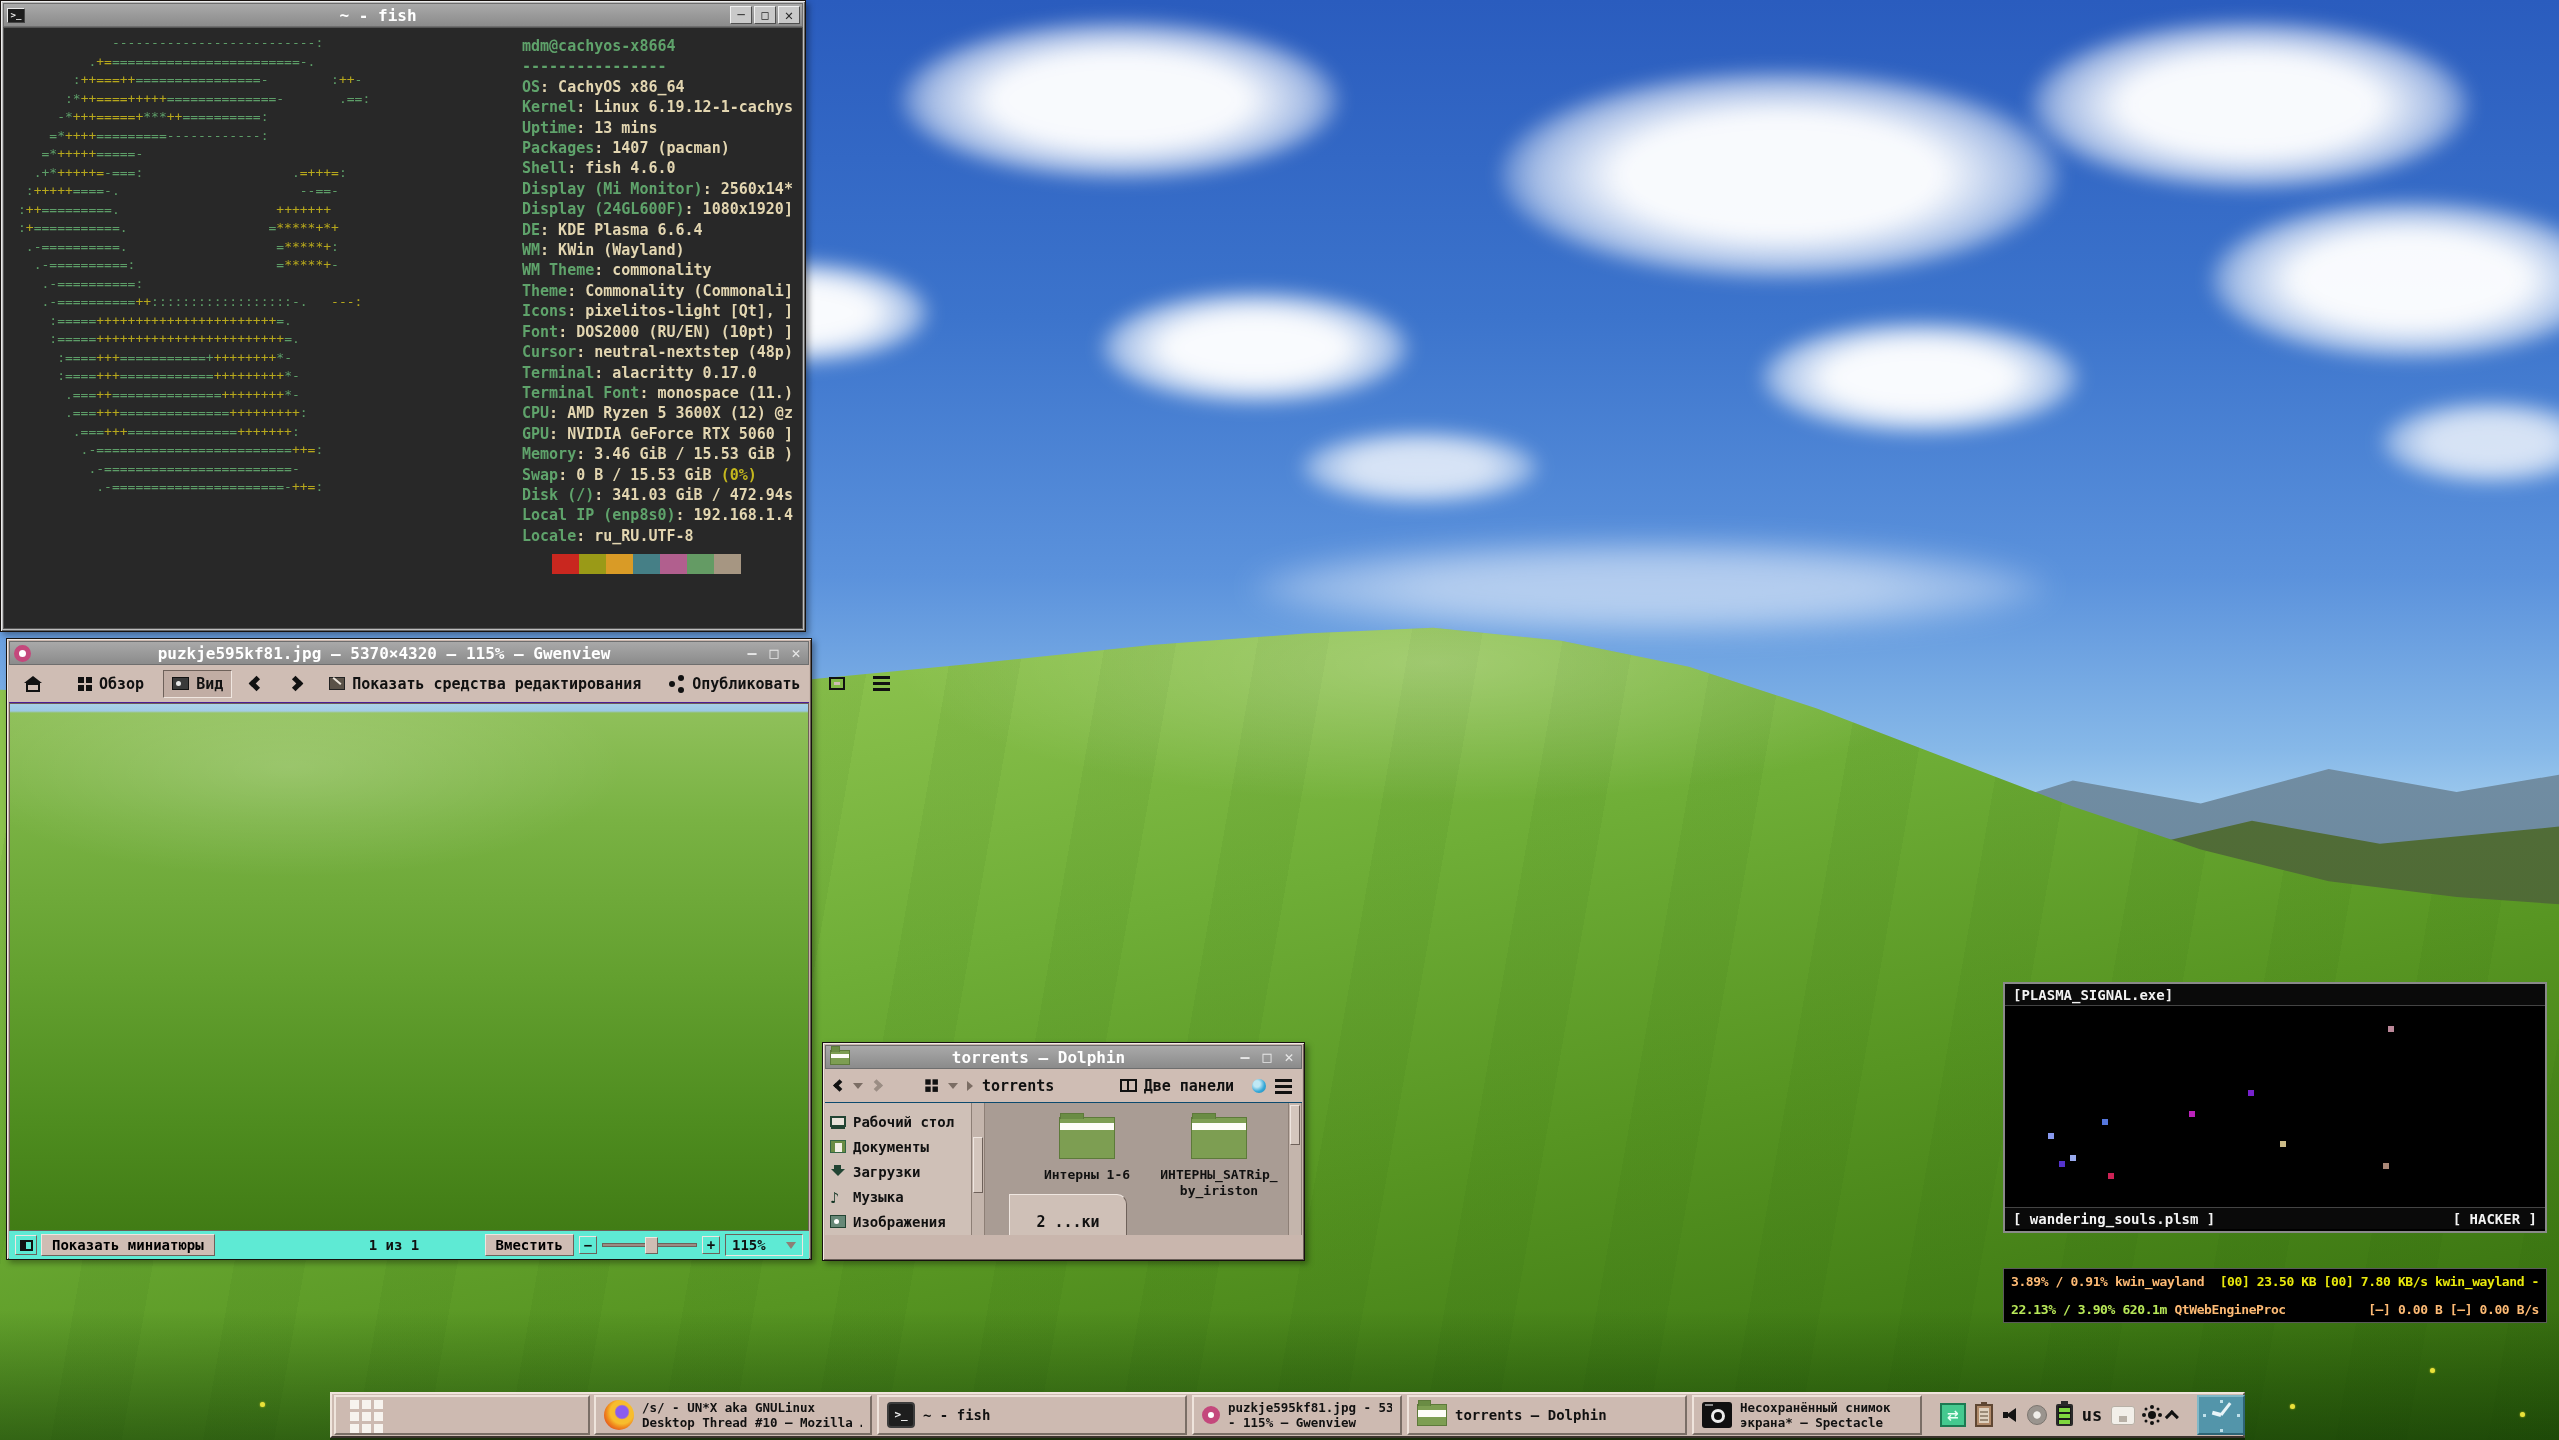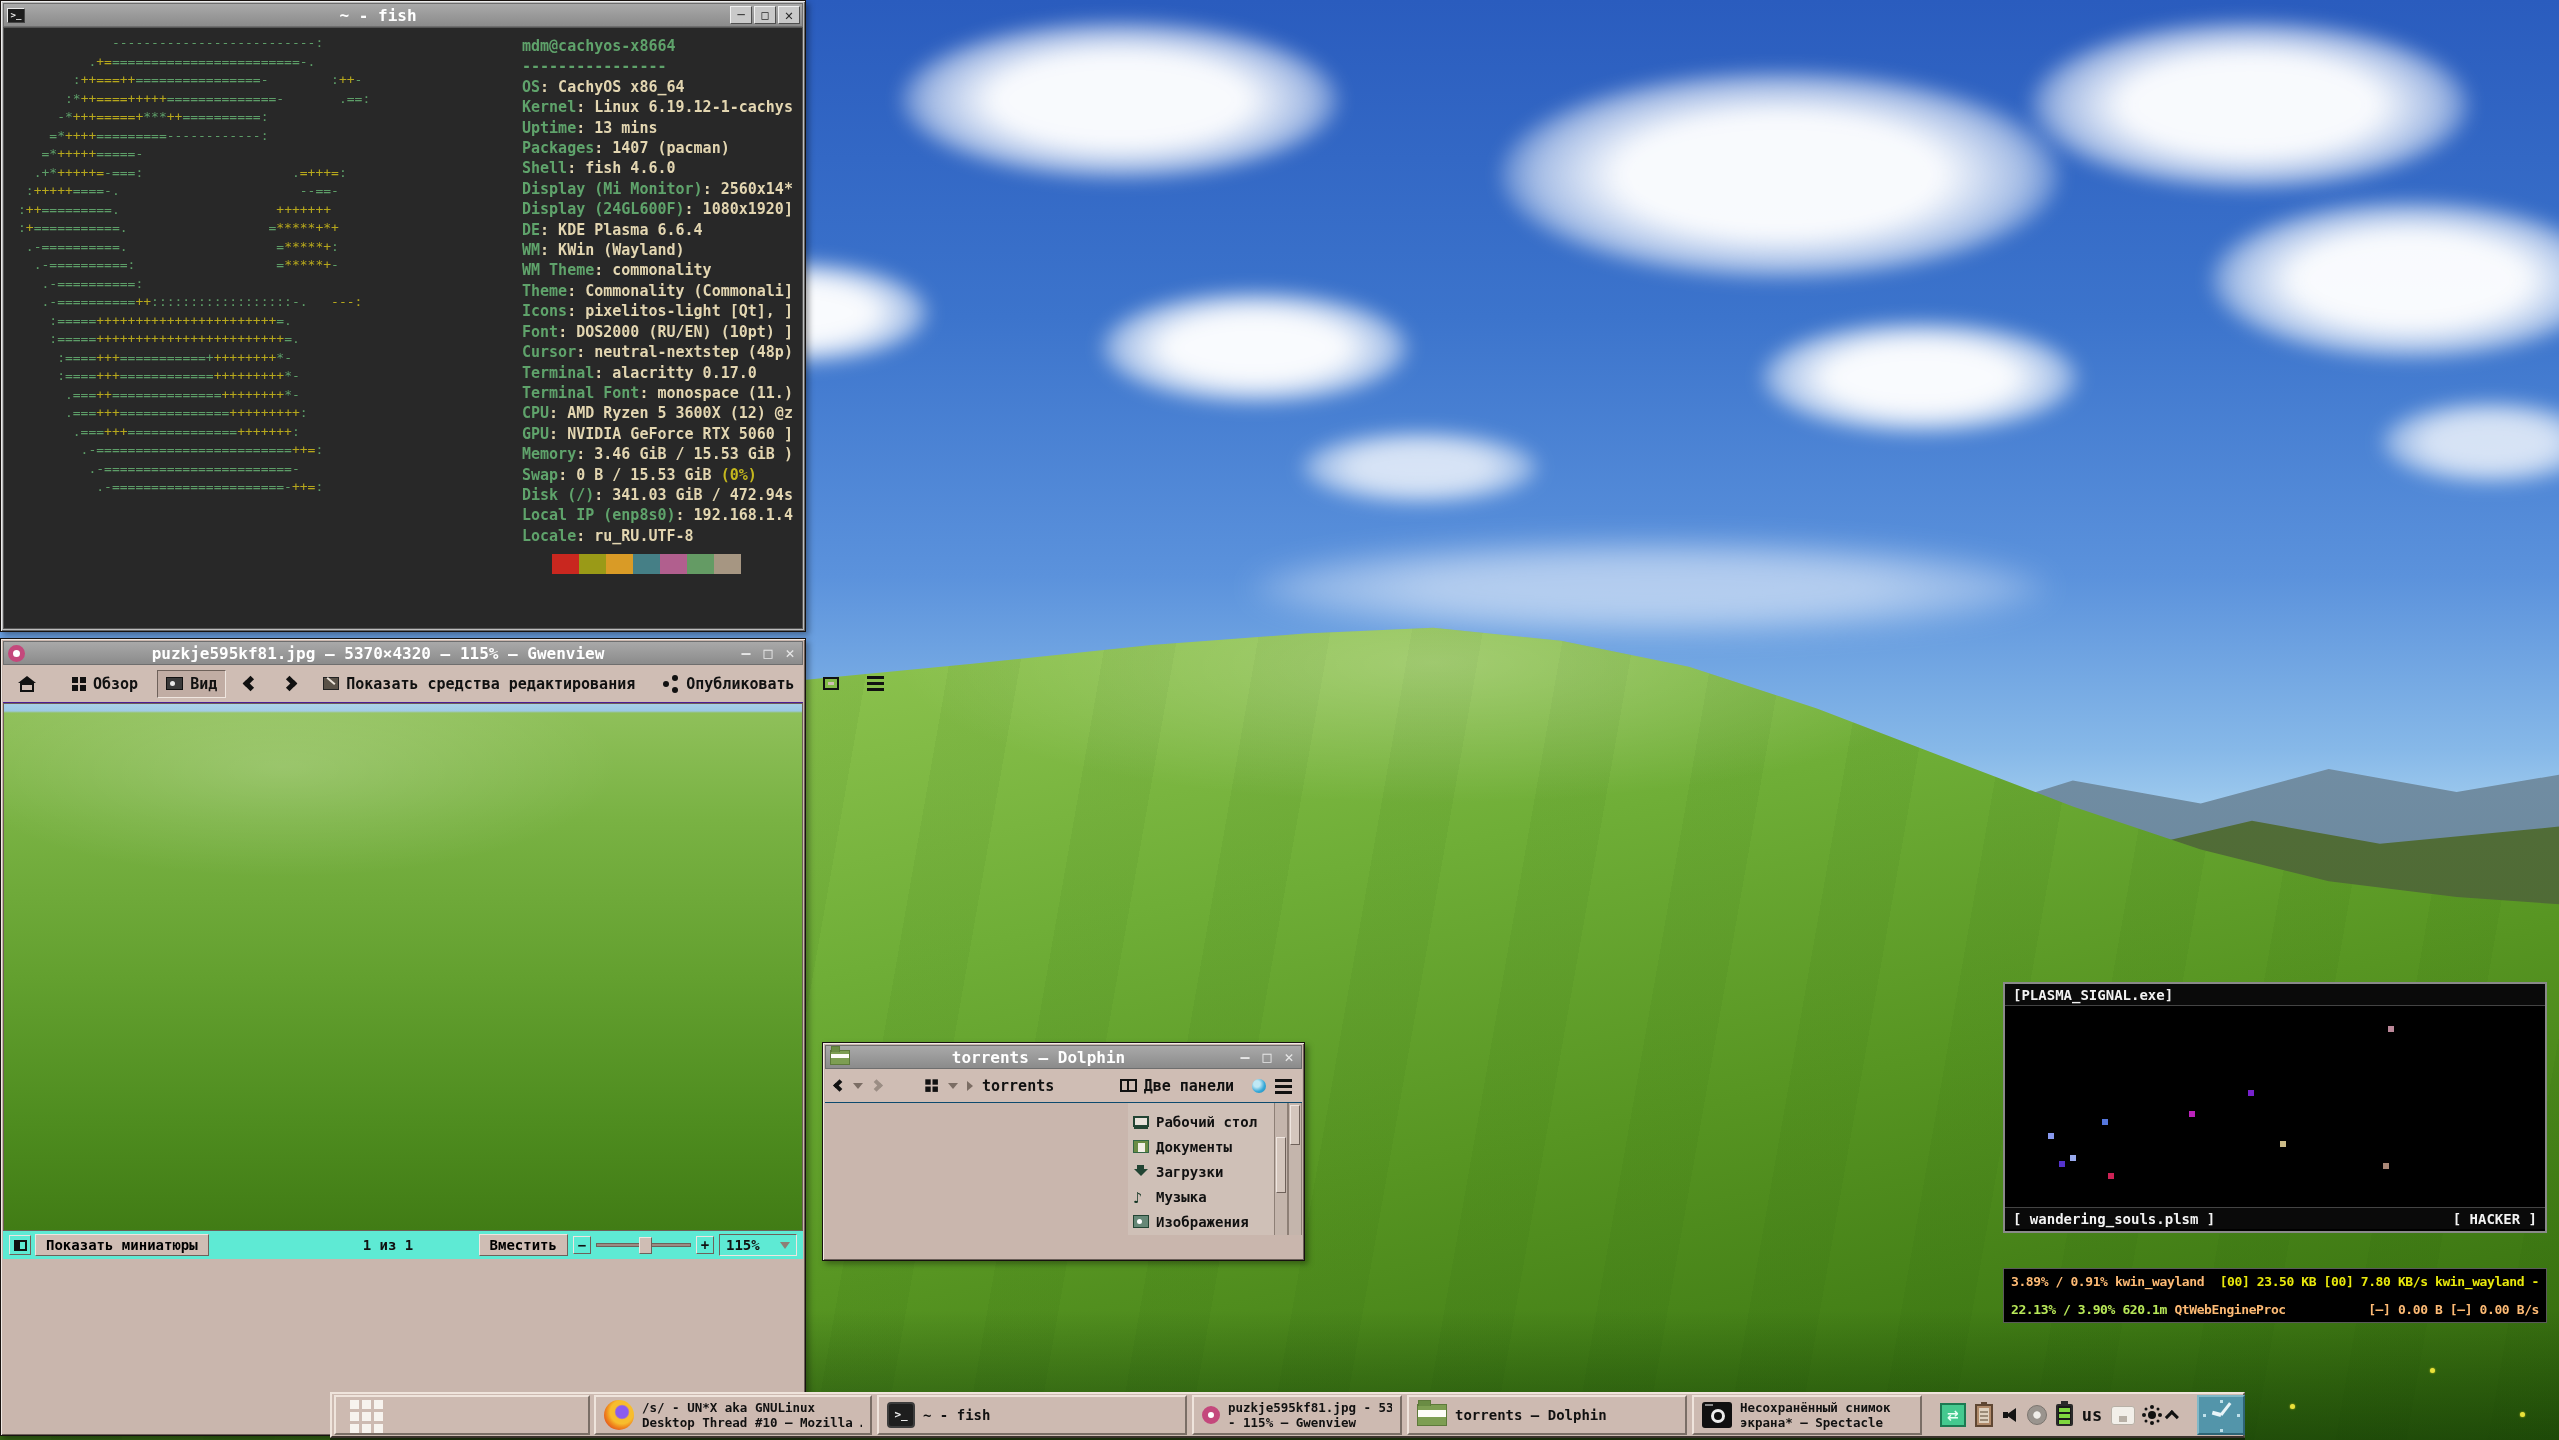--- a/index.html
+++ b/index.html
@@ -51,21 +51,21 @@
   .fetch { position:absolute; left:518px; top:8px; width:278px; font:bold 15px/20.4px "DejaVu Sans Mono",monospace;
     white-space:nowrap; overflow:hidden; }
   .fetch-line { white-space:nowrap; overflow:hidden; }
   .f-label { color:#5fa36b; } .f-val { color:#e3d6b1; font-weight:bold; } .f-hl { color:#c4b71e; }
   .palette { display:flex; margin:8px 0 0 30px; }
   .palette div { width:27px; height:20px; }
   .term-ico-s { width:18px; height:15px; margin-left:3px; background:#1d1d1d; border:1px solid; border-color:#e8e8e8 #444 #444 #e8e8e8; color:#eee; font:bold 9px/13px "DejaVu Sans Mono",monospace; text-align:center; }
   .term-ico-s::after { content:">_"; }
 
   
-  .gwenview { left:0; top:638px; width:806px; height:798px; }
+  .gwenview { left:6px; top:638px; width:806px; height:622px; }
   .gv-ico { width:17px; height:17px; margin-left:4px; border-radius:50%; background:#fff; border:5px solid #c4487c; }
   .toolbar { height:38px; background:#cfbdb4; border-bottom:1px solid #4c1d95; display:flex; align-items:center; gap:10px; padding:0 8px;
     font:bold 15px "DejaVu Sans Mono",monospace; color:#111; }
   .tbtn { display:flex; align-items:center; gap:7px; padding:4px 8px; border:1px solid transparent; white-space:nowrap; }
   .tbtn.pressed { background:#c1ada4; border-color:#6e615a #efe6e0 #efe6e0 #6e615a; }
   .vsep { width:1px; height:24px; background:#9a8c83; }
   .home-ico { position:relative; width:14px; height:9px; border:2px solid #111; margin-top:7px; }
   .home-ico::before { content:""; position:absolute; left:-4px; top:-9px; border-left:9px solid transparent; border-right:9px solid transparent; border-bottom:7px solid #111; }
   .grid4 { width:6px; height:6px; background:#111; box-shadow:8px 0 #111,0 8px #111,8px 8px #111; margin:0 8px 8px 0; }
   .pic-ico { position:relative; width:17px; height:13px; background:#3a3a3a; border:1px solid #111; }
@@ -402,20 +402,34 @@
             <span>Изображения</span>
           </div>
           <div class="place-item">
             <span class="pl-ico pl-video"></span>
             <span>Видеофайлы</span>
           </div>
         </div>
       <div class="vscroll">
           <span class="thumb" style="top:34px;height:56px;"></span>
         </div>
+      <div class="dp-main">
+        <div style="position:absolute;inset:0;">
+            <div class="file-item" style="left: 36px; top: 8px;">
+              <div class="folder"></div>
+              <div class="file-name">Интерны 1-6</div>
+            </div>
+            <div class="file-item" style="left: 168px; top: 8px;">
+              <div class="folder"></div>
+              <div class="file-name">ИНТЕРНЫ_SATRip_
+by_iriston</div>
+            </div>
+          </div>
+        <div class="status-popup">2 ...ки</div>
+      </div>
       <div class="vscroll">
           <span class="thumb" style="top:2px;height:40px;"></span>
         </div>
     </div>
   </div>
 
   <div class="plasma-widget">
     <div class="pw-bar">
       <span>[PLASMA_SIGNAL.exe]</span>
     </div>

